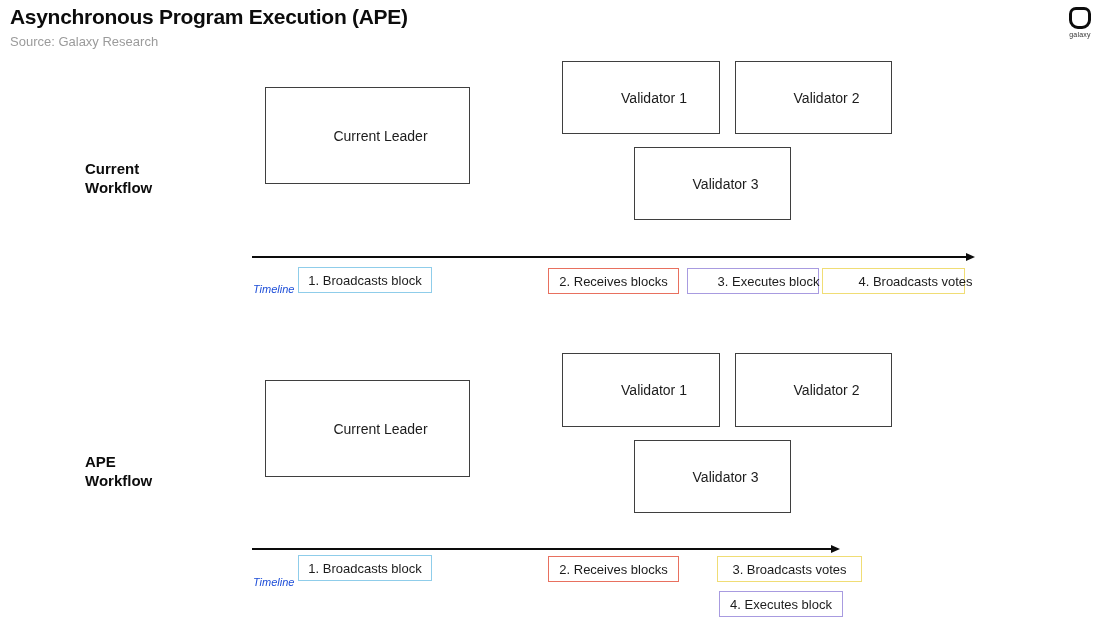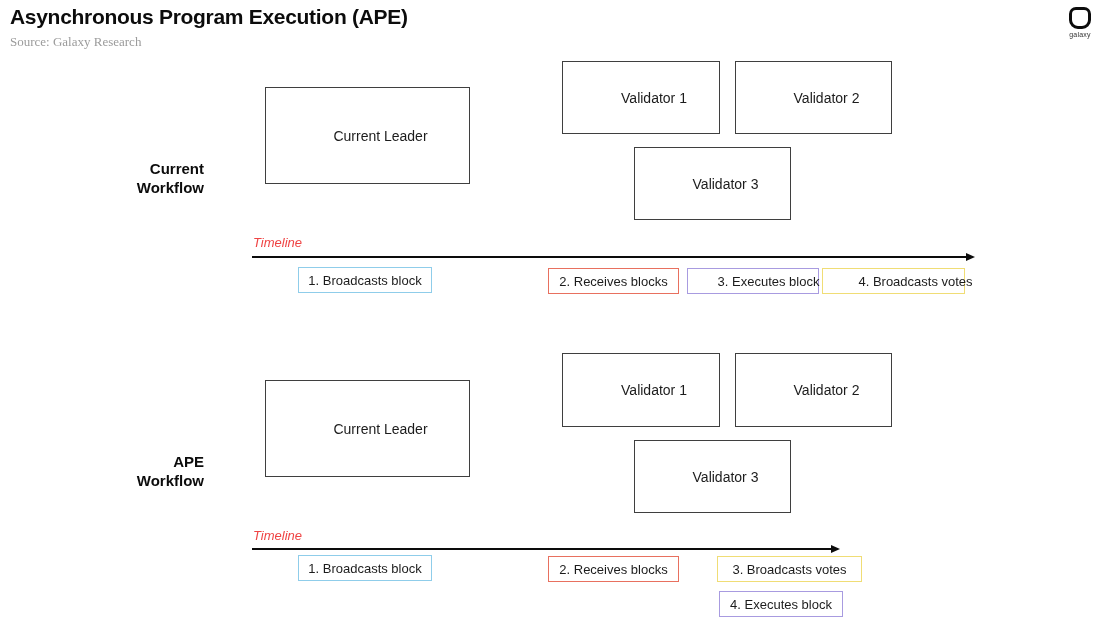--- a/index.html
+++ b/index.html
@@ -14,35 +14,35 @@
     border-radius: 24px;
   }
 
   
   .title {
     position: absolute; left: 10px; top: 5px;
     font-size: 21px; font-weight: 700; letter-spacing: -0.3px; color: #0c0c0c;
   }
   .source {
     position: absolute; left: 10px; top: 34px;
-    font-size: 13px; color: #9b9b9b; font-family: Liberation Serif, serif;
+    font-size: 13px; color: #9b9b9b;
   }
   .logo-wrap { position: absolute; left: 1063px; top: 7px; width: 34px; text-align: center; }
   .logo-mark {
     width: 22px; height: 22px; margin: 0 auto;
     border: 3px solid #0c0c0c;
     border-radius: 7px 7px 9px 9px;
     background: #ffffff;
   }
   .logo-text { font-size: 7px; color: #333; margin-top: 2px; letter-spacing: 0.2px; }
 
   
   .wf-label {
-    position: absolute; left: 92px; width: 112px;
-    text-align: right; font-size: 15px; font-weight: 700; line-height: 19px; color: #0c0c0c;
+    position: absolute; left: 85px; width: 112px;
+    text-align: left; font-size: 15px; font-weight: 700; line-height: 19px; color: #0c0c0c;
   }
   .wf-label.w1 { top: 159px; }
   .wf-label.w2 { top: 452px; }
 
   
   .node {
     position: absolute;
     border: 1px solid #3f3f3f;
     background: #ffffff;
     display: flex; align-items: center; justify-content: center;
@@ -54,21 +54,21 @@
   .w1-v3     { left: 634px; top: 147px; width: 157px; height: 73px; }
 
   .w2-leader { left: 265px; top: 380px; width: 205px; height: 97px; }
   .w2-v1     { left: 562px; top: 353px; width: 158px; height: 74px; }
   .w2-v2     { left: 735px; top: 353px; width: 157px; height: 74px; }
   .w2-v3     { left: 634px; top: 440px; width: 157px; height: 73px; }
 
   
   .tl-label {
     position: absolute; left: 253px;
-    font-size: 13px; font-style: italic; color: #ef4444;
+    font-size: 11px; font-style: italic; color: #1d4ed8; margin-top: 48px;
   }
   .tl-label.w1 { top: 235px; }
   .tl-label.w2 { top: 528px; }
 
   .tl-line {
     position: absolute; left: 252px; height: 2px; background: #0c0c0c;
   }
   .tl-line.w1 { top: 256px; width: 715px; }
   .tl-line.w2 { top: 548px; width: 580px; }
   .tl-line::after {

